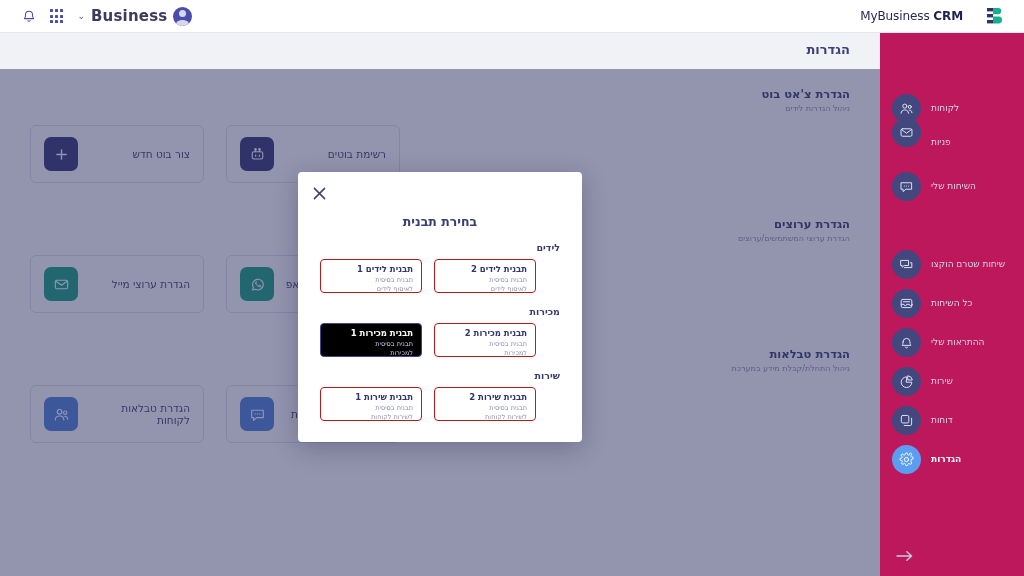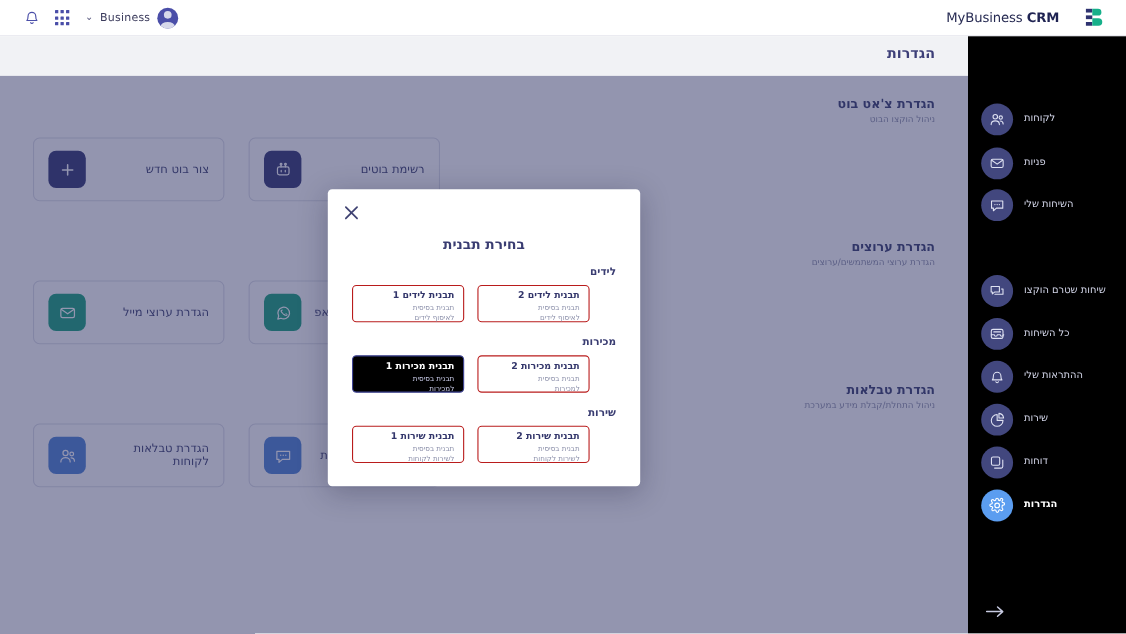--- a/index.html
+++ b/index.html
@@ -23,21 +23,21 @@
     background:#4a4ea8; position:relative; overflow:hidden;
   }
   .avatar::before {
     content:""; position:absolute; top:3.5px; left:6px;
     width:7px; height:7px; border-radius:50%; background:#d6d8ea;
   }
   .avatar::after {
     content:""; position:absolute; bottom:-2px; left:3px;
     width:13px; height:8px; border-radius:50% 50% 0 0; background:#d6d8ea;
   }
-  .biz-name { font-size:10px; color:#3b3b5c; font-weight:normal; letter-spacing:.2px; }
+  .biz-name { font-size:15px; color:#3b3b5c; font-weight:bold; letter-spacing:.2px; }
   .chev { font-size:9px; color:#5a5a80; }
   .grid-icon { display:grid; grid-template-columns:repeat(3,3px); gap:2.2px; }
   .grid-icon i { width:3px; height:3px; background:#4a4ea8; border-radius:.5px; display:block; }
   .bell { width:14px; height:15px; }
   .bell svg { display:block; }
   .tb-right { position:absolute; right:20px; display:flex; align-items:center; gap:24px; }
   .logo-mark { width:17px; height:18px; position:relative; }
   .logo-text { font-size:12px; color:#262a52; letter-spacing:-.1px; }
   .logo-text b { color:#1f2352; }
 
@@ -47,21 +47,21 @@
     background:#f1f2f5; z-index:4;
   }
   .titlebar .ttl {
     position:absolute; right:174px; top:9px;
     font-size:13px; font-weight:bold; color:#3d3f78;
   }
 
   
   .sidebar {
     position:absolute; top:33px; right:0; width:144px; height:543px;
-    background:#000000; z-index:6;
+    background:#be185d; z-index:6;
   }
   .side-item {
     position:absolute; right:12px; width:120px; height:34px;
     display:flex; align-items:center; justify-content:flex-end; gap:10px;
   }
   .side-label { font-size:9px; color:#d4d7ea; white-space:nowrap; }
   .side-item.active .side-label { color:#ffffff; font-weight:bold; }
   .side-ic {
     width:29px; height:29px; border-radius:50%;
     background:#42477e; display:flex; align-items:center; justify-content:center;
@@ -177,21 +177,21 @@
   </div>
 
   <div class="titlebar">
     <div class="ttl">הגדרות</div>
   </div>
 
   <div class="content" id="content">
       <div class="section" style="top: 18px;">
         <div class="sec-h">
           <div class="sec-title">הגדרת צ'אט בוט</div>
-          <div class="sec-sub">ניהול הוקצו הבוט</div>
+          <div class="sec-sub">ניהול הגדרות לידים</div>
         </div>
         <div class="cards">
           <div class="card">
             <span class="card-ic indigo" style="color: rgb(255, 255, 255);">
               <svg width="17" height="17" viewBox="0 0 22 22" fill="none" stroke="#ffffff" stroke-width="1.45" stroke-linecap="round" stroke-linejoin="round">
                 <rect x="4.2" y="7.4" width="13.6" height="9.4" rx="2.2"></rect>
                 <path d="M8.4 5.2V7.4M13.6 5.2V7.4"></path>
                 <circle cx="8.4" cy="4.4" r="1"></circle>
                 <circle cx="13.6" cy="4.4" r="1"></circle>
                 <path d="M8.6 11.6v1.6M13.4 11.6v1.6"></path>
@@ -329,21 +329,21 @@
         <span class="side-label">לקוחות</span>
         <span class="side-ic" style="color: rgb(223, 226, 242);">
           <svg width="15" height="15" viewBox="0 0 22 22" fill="none" stroke="#dfe2f2" stroke-width="1.45" stroke-linecap="round" stroke-linejoin="round">
             <circle cx="8.5" cy="7.5" r="3"></circle>
             <path d="M3 18c0-3 2.5-5 5.5-5s5.5 2 5.5 5"></path>
             <circle cx="15.8" cy="8.6" r="2.2"></circle>
             <path d="M15 13.2c2.4 0 4 1.7 4 4"></path>
           </svg>
         </span>
       </div>
-      <div class="side-item" style="top: 98px;">
+      <div class="side-item" style="top: 80px; align-items: flex-end;">
         <span class="side-label">פניות</span>
         <span class="side-ic" style="color: rgb(223, 226, 242);">
           <svg width="15" height="15" viewBox="0 0 22 22" fill="none" stroke="#dfe2f2" stroke-width="1.45" stroke-linecap="round" stroke-linejoin="round">
             <rect x="3" y="5.5" width="16" height="11" rx="2"></rect>
             <path d="M3.8 6.8L11 12l7.2-5.2"></path>
           </svg>
         </span>
       </div>
       <div class="side-item" style="top: 136px;">
         <span class="side-label">השיחות שלי</span>

